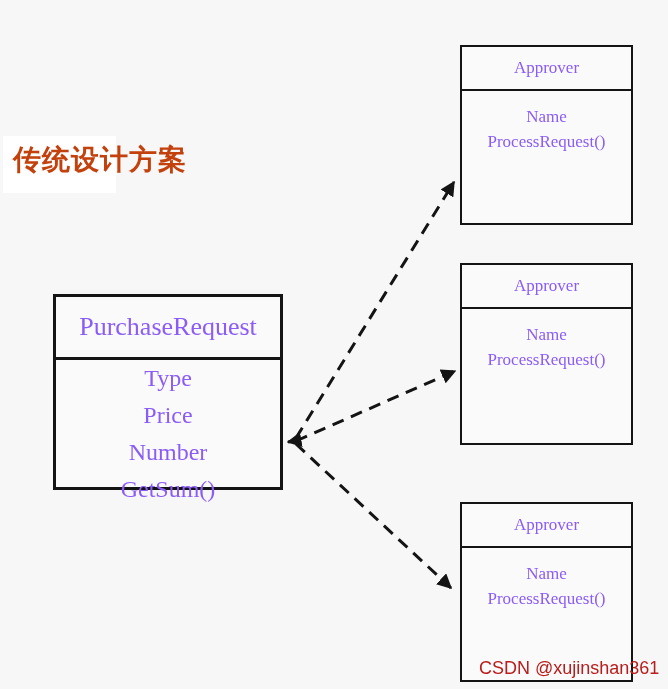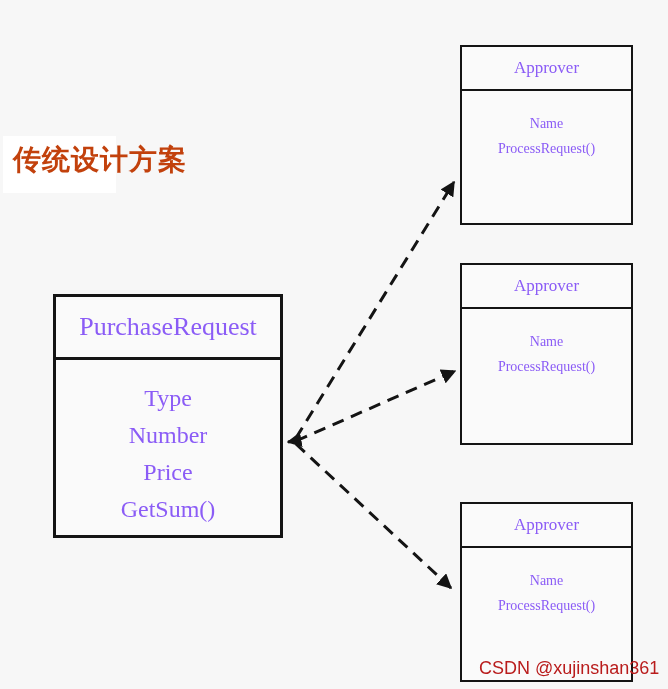--- a/index.html
+++ b/index.html
@@ -48,44 +48,44 @@
     align-items: center;
     justify-content: center;
   }
   .uml-box .uml-body {
     text-align: center;
   }
   .box-purchase {
     left: 53px;
     top: 294px;
     width: 230px;
-    height: 244px;
+    height: 196px;
   }
   .box-purchase .uml-title {
     height: 60px;
     font-size: 26px;
   }
   .box-purchase .uml-body {
-    padding-top: 20px;
+    padding-top: 0;
     font-size: 24px;
     line-height: 37px;
   }
   .box-approver {
     width: 173px;
     height: 180px;
     border-width: 2px;
   }
   .box-approver .uml-title {
     height: 42px;
     border-bottom-width: 2px;
     font-size: 17px;
   }
   .box-approver .uml-body {
-    padding-top: 20px;
-    font-size: 14px;
+    padding-top: 13px;
+    font-size: 17px;
     line-height: 25px;
   }
   .approver-top    { left: 460px; top: 45px;  }
   .approver-middle { left: 460px; top: 263px; height: 182px; }
   .approver-bottom { left: 460px; top: 502px; }
   .arrows {
     position: absolute;
     left: 0;
     top: 0;
     pointer-events: none;
@@ -119,22 +119,22 @@
     <line x1="296" y1="438" x2="454" y2="182" stroke="#141414" stroke-width="3" stroke-dasharray="12 8" marker-end="url(#arrowhead)"></line>
     <line x1="296" y1="441" x2="455" y2="371" stroke="#141414" stroke-width="3" stroke-dasharray="12 8" marker-end="url(#arrowhead)"></line>
     <line x1="296" y1="444" x2="451" y2="588" stroke="#141414" stroke-width="3" stroke-dasharray="12 8" marker-end="url(#arrowhead)"></line>
     <line x1="299" y1="440" x2="288" y2="442" stroke="#141414" stroke-width="3" marker-end="url(#arrowhead)"></line>
   </svg>
 
   <div class="uml-box box-purchase">
     <div class="uml-title">PurchaseRequest</div>
     <div class="uml-body">
       <div>Type</div>
+      <div>Price</div>
       <div>Number</div>
-      <div>Price</div>
       <div>GetSum()</div>
     </div>
   </div>
 
   <div class="uml-box box-approver approver-top">
     <div class="uml-title">Approver</div>
     <div class="uml-body">
       <div>Name</div>
       <div>ProcessRequest()</div>
     </div>

